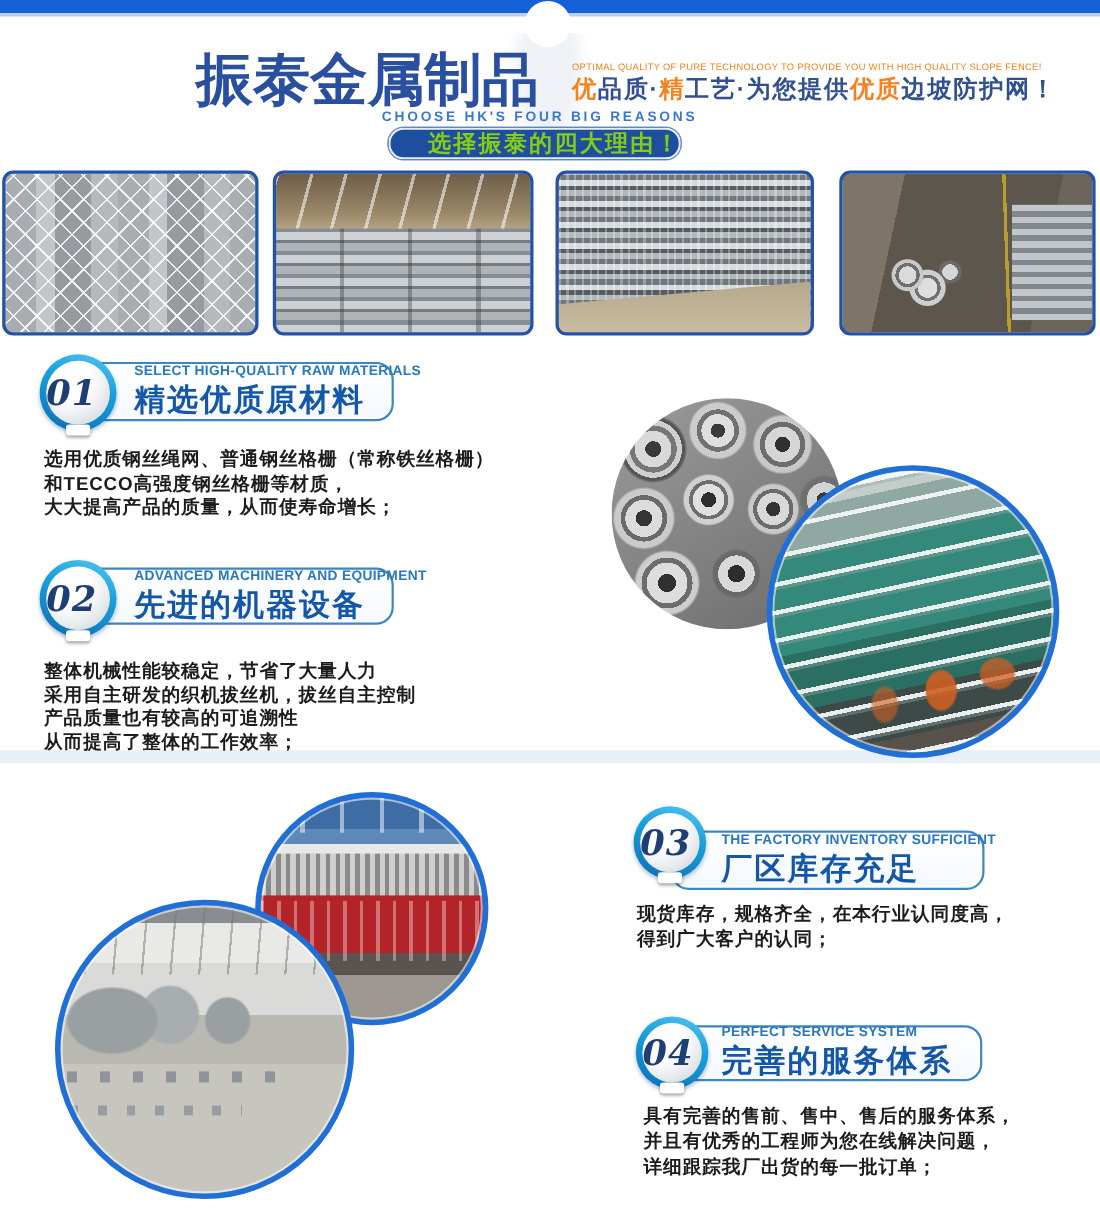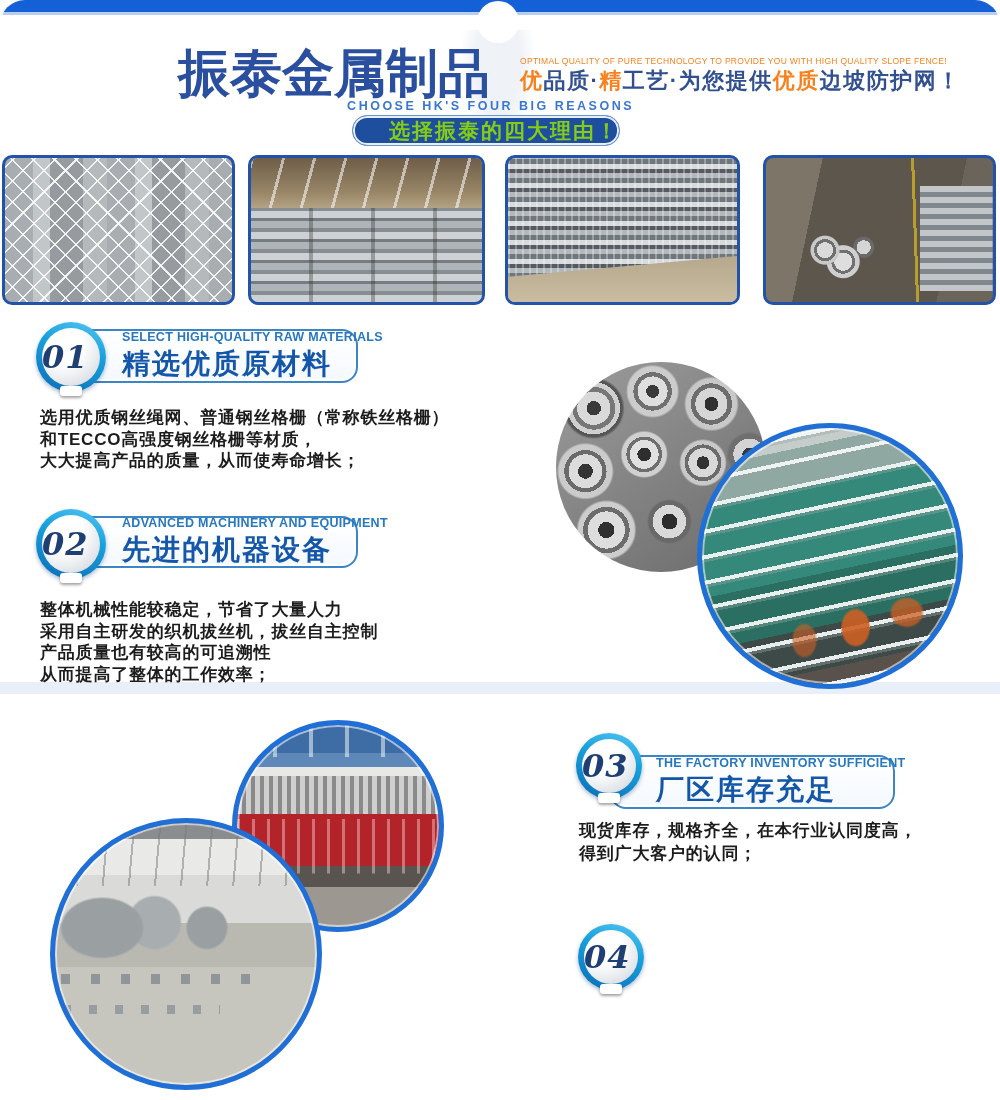--- a/index.html
+++ b/index.html
@@ -1,17 +1,17 @@
 <!DOCTYPE html>
 <html><head>
 <meta charset="utf-8">
 <style>
   html,body{margin:0;padding:0;background:#ffffff;}
   .page{position:relative;width:1000px;height:1100px;background:#ffffff;overflow:hidden;
-        font-family:"Liberation Sans",sans-serif;border-radius:25px;}
+        font-family:"Liberation Sans",sans-serif;}
 
   
   .topbar{position:absolute;left:0;top:0;width:1000px;height:12px;background:#1460d6;}
   .topbar-line{position:absolute;left:0;top:12px;width:1000px;height:3px;background:#b9cdef;}
   .notch{position:absolute;left:477px;top:1px;width:42px;height:42px;border-radius:50%;
          background:#ffffff;}
   .notch-tail{position:absolute;left:462px;top:30px;width:72px;height:110px;
          background:radial-gradient(ellipse at 50% 30%,rgba(238,241,246,.95) 0 45%,rgba(255,255,255,0) 75%);}
 
   .logo{position:absolute;left:178px;top:47px;width:330px;font-size:52px;line-height:52px;
@@ -210,23 +210,32 @@
     <div class="sphere">
       <span class="num">03</span>
     </div>
     <div class="tab"></div>
   </div>
   <div class="rbody body3 lh23">
     <p>现货库存，规格齐全，在本行业认同度高，</p>
     <p>得到广大客户的认同；</p>
   </div>
 
+  <div class="rbar bar4">
+    <div class="ren">PERFECT SERVICE SYSTEM</div>
+    <div class="rzh">完善的服务体系</div>
+  </div>
   <div class="badge b4">
     <div class="sphere">
       <span class="num">04</span>
     </div>
     <div class="tab"></div>
+  </div>
+  <div class="rbody body4 lh23">
+    <p>具有完善的售前、售中、售后的服务体系，</p>
+    <p>并且有优秀的工程师为您在线解决问题，</p>
+    <p>详细跟踪我厂出货的每一批订单；</p>
   </div>
 
   <div class="circ ring c-truck"></div>
   <div class="circ ring c-ware"></div>
 
 </div>
 
 </body></html>

